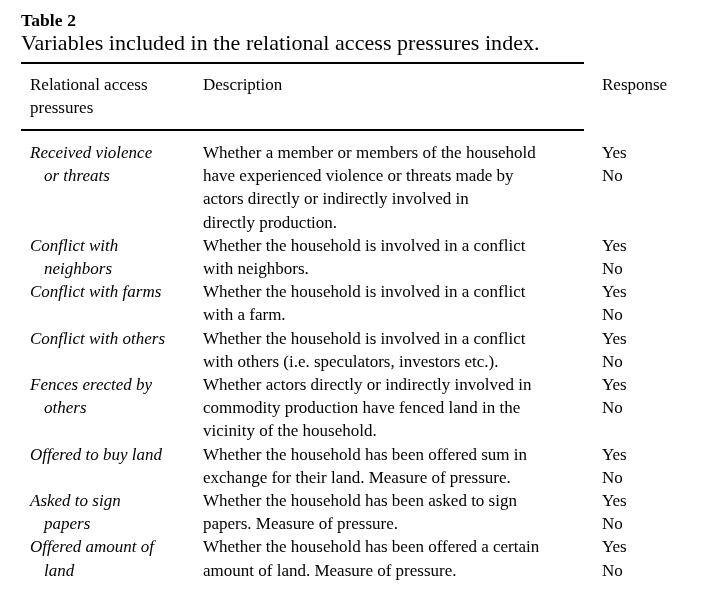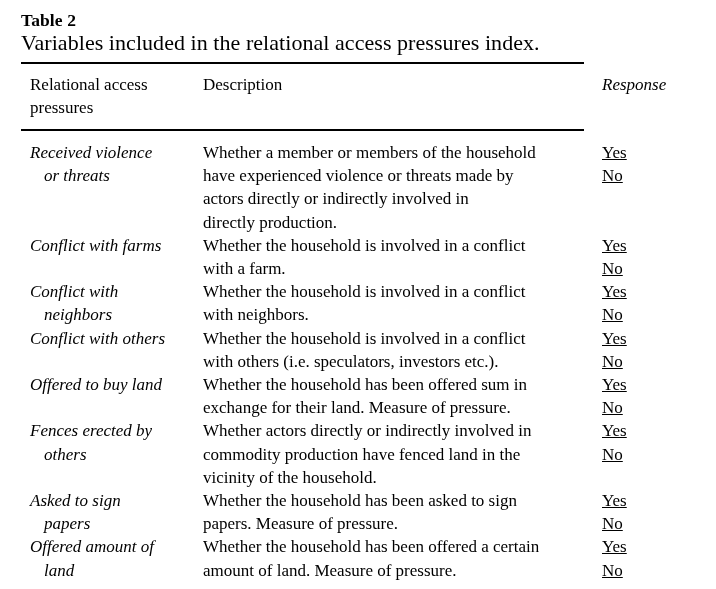--- a/index.html
+++ b/index.html
@@ -65,41 +65,40 @@
     text-align: left;
     font-weight: normal;
     vertical-align: top;
     padding: 0;
     line-height: 23px;
   }
   thead th .hd-inner {
     padding: 9px 0 10px 0;
   }
   thead th.th-label .hd-inner { padding-left: 9px; }
-  thead th.th-resp  .hd-inner { padding-left: 7px; font-style: italic; }
+  thead th.th-resp  .hd-inner { padding-left: 7px; }
 
   tbody td {
     vertical-align: top;
     padding: 0;
     line-height: 23.2px;
   }
   tbody tr:first-child td .cell { padding-top: 10px; }
   tbody tr:last-child  td .cell { padding-bottom: 10px; }
 
   td.td-label .cell {
     font-style: italic;
     padding-left: 9px;
     padding-right: 6px;
   }
   td.td-desc .cell {
     padding-right: 8px;
   }
   td.td-resp .cell {
     padding-left: 7px;
-    text-decoration: underline;
   }
 
   .lbl-line,
   .desc-line,
   .resp-line {
     display: block;
     white-space: nowrap;
   }
   .lbl-line.cont {
     padding-left: 14px;
@@ -172,85 +171,66 @@
           <td class="td-resp">
             <div class="cell">
               <span class="resp-line">Yes</span>
               <span class="resp-line">No</span>
             </div>
           </td>
         </tr>
         <tr>
           <td class="td-label">
             <div class="cell">
+              <span class="lbl-line">Conflict with</span>
+              <span class="lbl-line cont">neighbors</span>
+            </div>
+          </td>
+          <td class="td-desc">
+            <div class="cell">
+              <span class="desc-line">Whether the household is involved in a conflict</span>
+              <span class="desc-line">with neighbors.</span>
+            </div>
+          </td>
+          <td class="td-resp">
+            <div class="cell">
+              <span class="resp-line">Yes</span>
+              <span class="resp-line">No</span>
+            </div>
+          </td>
+        </tr>
+        <tr>
+          <td class="td-label">
+            <div class="cell">
               <span class="lbl-line">Conflict with farms</span>
             </div>
           </td>
           <td class="td-desc">
             <div class="cell">
               <span class="desc-line">Whether the household is involved in a conflict</span>
               <span class="desc-line">with a farm.</span>
             </div>
           </td>
           <td class="td-resp">
             <div class="cell">
               <span class="resp-line">Yes</span>
               <span class="resp-line">No</span>
             </div>
           </td>
         </tr>
         <tr>
           <td class="td-label">
             <div class="cell">
-              <span class="lbl-line">Conflict with</span>
-              <span class="lbl-line cont">neighbors</span>
-            </div>
-          </td>
-          <td class="td-desc">
-            <div class="cell">
-              <span class="desc-line">Whether the household is involved in a conflict</span>
-              <span class="desc-line">with neighbors.</span>
-            </div>
-          </td>
-          <td class="td-resp">
-            <div class="cell">
-              <span class="resp-line">Yes</span>
-              <span class="resp-line">No</span>
-            </div>
-          </td>
-        </tr>
-        <tr>
-          <td class="td-label">
-            <div class="cell">
               <span class="lbl-line">Conflict with others</span>
             </div>
           </td>
           <td class="td-desc">
             <div class="cell">
               <span class="desc-line">Whether the household is involved in a conflict</span>
               <span class="desc-line">with others (i.e. speculators, investors etc.).</span>
-            </div>
-          </td>
-          <td class="td-resp">
-            <div class="cell">
-              <span class="resp-line">Yes</span>
-              <span class="resp-line">No</span>
-            </div>
-          </td>
-        </tr>
-        <tr>
-          <td class="td-label">
-            <div class="cell">
-              <span class="lbl-line">Offered to buy land</span>
-            </div>
-          </td>
-          <td class="td-desc">
-            <div class="cell">
-              <span class="desc-line">Whether the household has been offered sum in</span>
-              <span class="desc-line">exchange for their land. Measure of pressure.</span>
             </div>
           </td>
           <td class="td-resp">
             <div class="cell">
               <span class="resp-line">Yes</span>
               <span class="resp-line">No</span>
             </div>
           </td>
         </tr>
         <tr>
@@ -270,20 +250,39 @@
           <td class="td-resp">
             <div class="cell">
               <span class="resp-line">Yes</span>
               <span class="resp-line">No</span>
             </div>
           </td>
         </tr>
         <tr>
           <td class="td-label">
             <div class="cell">
+              <span class="lbl-line">Offered to buy land</span>
+            </div>
+          </td>
+          <td class="td-desc">
+            <div class="cell">
+              <span class="desc-line">Whether the household has been offered sum in</span>
+              <span class="desc-line">exchange for their land. Measure of pressure.</span>
+            </div>
+          </td>
+          <td class="td-resp">
+            <div class="cell">
+              <span class="resp-line">Yes</span>
+              <span class="resp-line">No</span>
+            </div>
+          </td>
+        </tr>
+        <tr>
+          <td class="td-label">
+            <div class="cell">
               <span class="lbl-line">Asked to sign</span>
               <span class="lbl-line cont">papers</span>
             </div>
           </td>
           <td class="td-desc">
             <div class="cell">
               <span class="desc-line">Whether the household has been asked to sign</span>
               <span class="desc-line">papers. Measure of pressure.</span>
             </div>
           </td>

